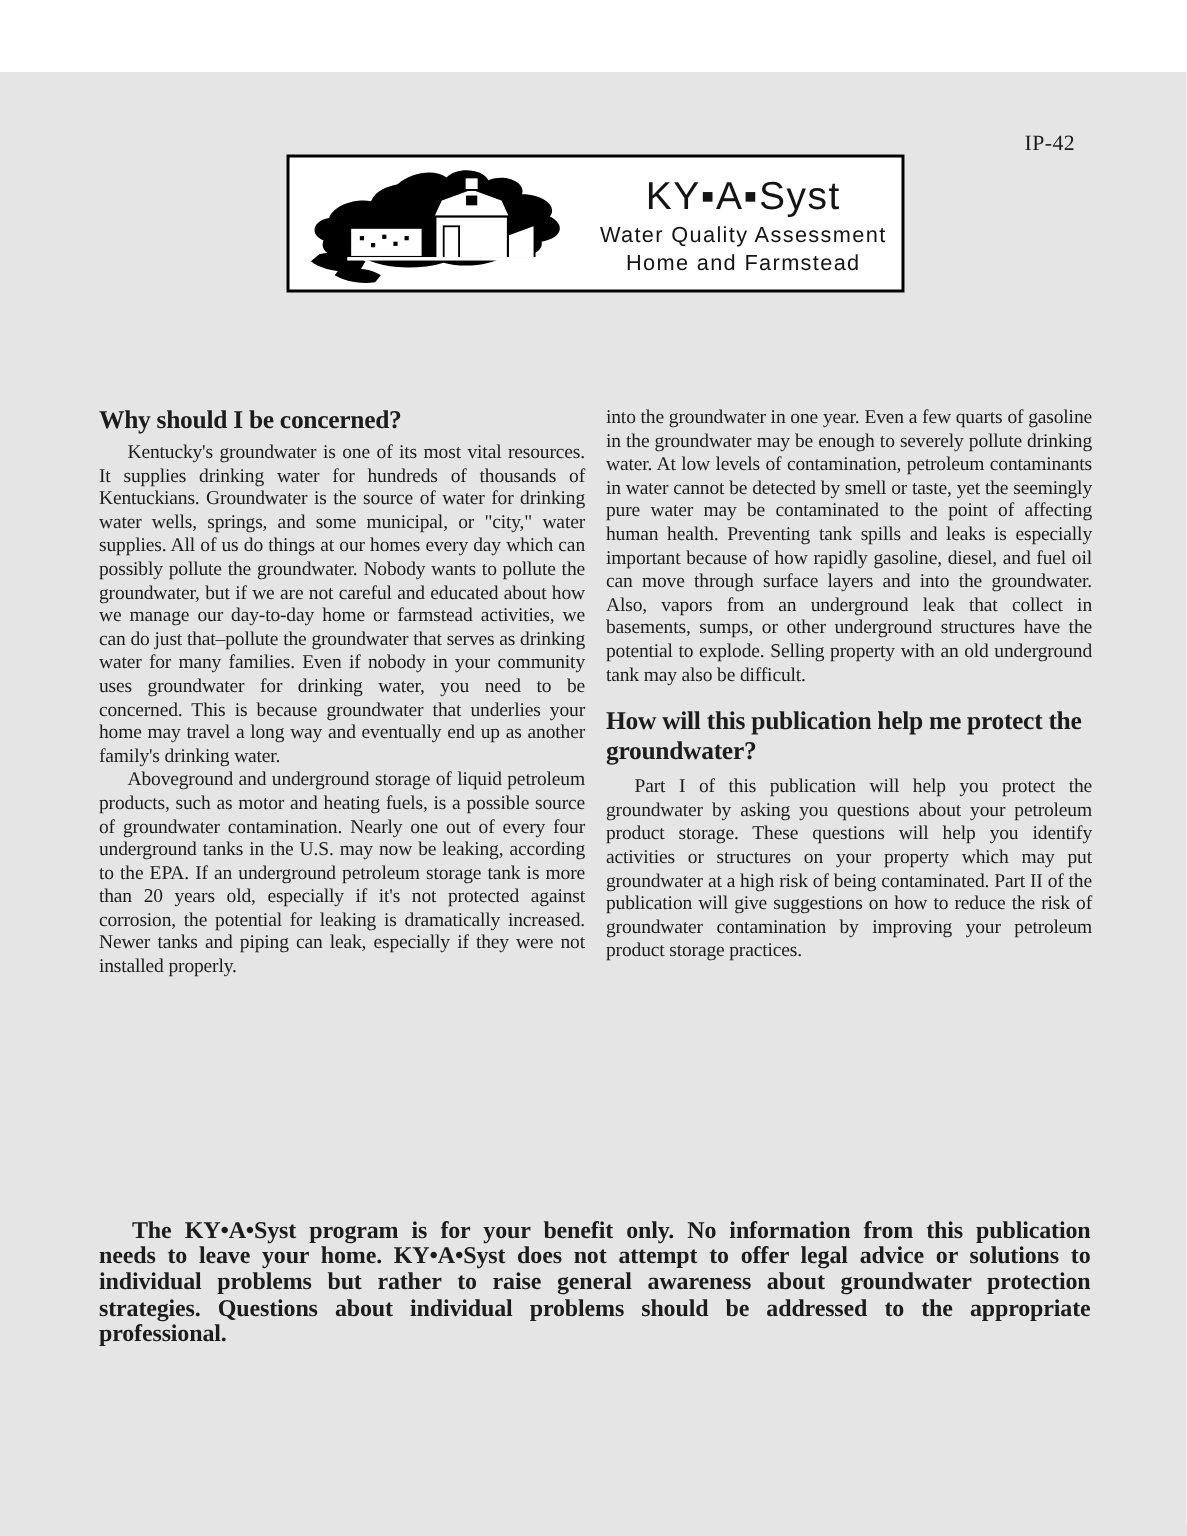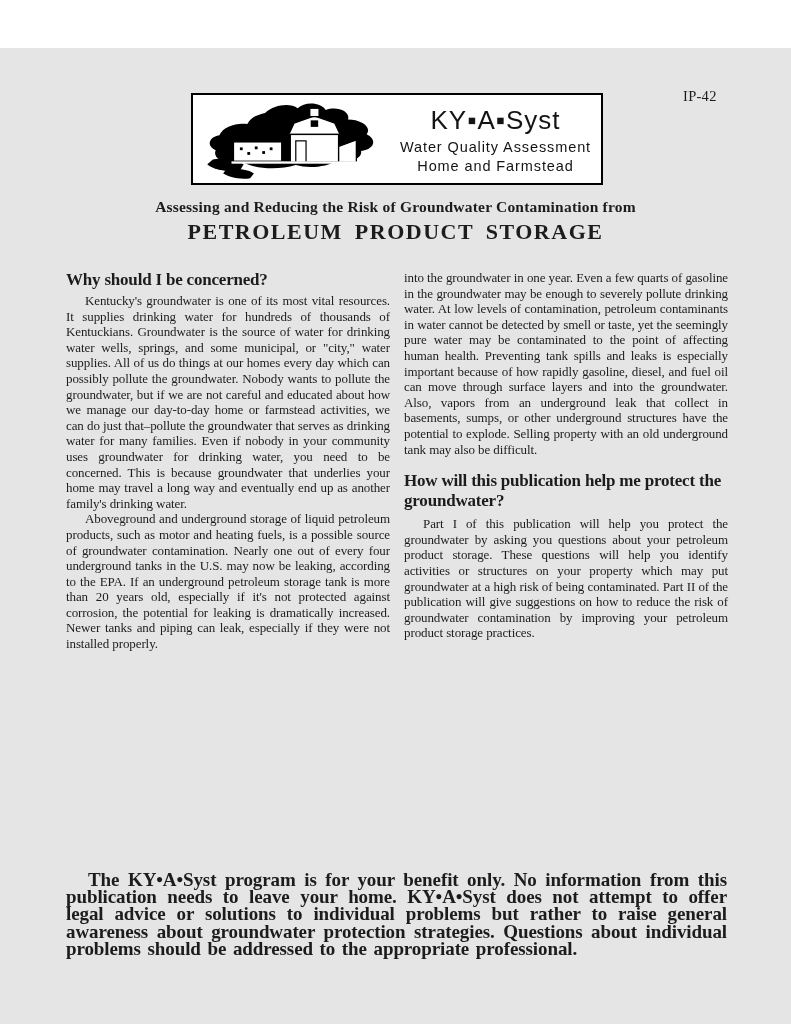--- a/index.html
+++ b/index.html
@@ -1,43 +1,43 @@
 <!DOCTYPE html>
 <html lang="en"><head>
 <meta charset="utf-8">
 <style>
   html,body{margin:0;padding:0;background:#ffffff;}
   .page{position:relative;width:791px;height:1024px;background:#e5e5e5;color:#1c1c1c;
         font-family:"Liberation Serif",serif;overflow:hidden;margin-top:48px;}
 
   .pub-number{position:absolute;top:40px;left:683px;font-size:14.5px;letter-spacing:.3px;}
 
-  .logo-box{position:absolute;top:45px;left:191px;width:412px;height:92px;
+  .logo-box{position:absolute;top:55px;left:191px;width:412px;height:92px;
             border:2.5px solid #000;background:#fff;display:flex;align-items:center;box-sizing:border-box;}
   .logo-art{width:194px;height:82px;flex:0 0 auto;margin-left:3px;}
   .logo-text{flex:1;text-align:center;font-family:"Liberation Sans",sans-serif;color:#141414;}
   .logo-title{font-size:26px;letter-spacing:1px;}
   .logo-sub{font-size:14.5px;letter-spacing:.9px;margin-top:3px;}
 
   .title-block{position:absolute;top:150px;left:63px;width:665px;text-align:center;}
   .title-line1{font-size:15.5px;font-weight:bold;letter-spacing:.2px;}
   .title-line2{font-size:22px;font-weight:bold;letter-spacing:1.5px;word-spacing:5px;margin-top:3px;}
 
   .columns{position:absolute;top:222px;left:66px;width:662px;display:flex;gap:14px;}
   .col{width:324px;text-align:justify;font-size:13px;line-height:15.6px;letter-spacing:-0.1px;
        hyphens:auto;-webkit-hyphens:auto;}
   .section-heading{font-size:17px;line-height:20px;font-weight:bold;margin:0 0 3px 0;
                    text-align:left;letter-spacing:-0.2px;}
   .heading-2{margin-top:14px;margin-bottom:5px;}
   .col p{margin:0;}
   p.indent{text-indent:19px;}
   p.bold{font-weight:bold;word-spacing:1.5px;}
 
-  .footer-note{position:absolute;top:804px;left:66px;width:661px;font-weight:bold;
-               font-size:19px;line-height:17.2px;text-align:justify;text-indent:22px;
+  .footer-note{position:absolute;top:748px;left:66px;width:661px;font-weight:bold;
+               font-size:16px;line-height:17.2px;text-align:justify;text-indent:22px;
                word-spacing:2px;letter-spacing:-0.1px;}
 </style>
 </head>
 <body>
 
 <div class="page">
 
   <div class="pub-number">IP-42</div>
 
   <div class="logo-box">
@@ -61,24 +61,20 @@
       <polygon points="149,52 168,45 168,69 149,69" fill="#fff" stroke="#000" stroke-width="1.4"></polygon>
       <rect x="34" y="68" width="136" height="2.5" fill="#fff"></rect>
     </svg>
     <div class="logo-text">
       <div class="logo-title">KY▪A▪Syst</div>
       <div class="logo-sub">Water Quality Assessment</div>
       <div class="logo-sub">Home and Farmstead</div>
     </div>
   </div>
 
-  <div class="title-block">
-    <div class="title-line1">Assessing and Reducing the Risk of Groundwater Contamination from</div>
-    <div class="title-line2">PETROLEUM PRODUCT STORAGE</div>
-  </div>
 
   <div class="columns">
     <div class="col">
       <h3 class="section-heading">Why should I be concerned?</h3>
       <p class="indent">Kentucky's groundwater is one of its most vital resources. It supplies drinking water for hundreds of thousands of Kentuckians. Groundwater is the source of water for drinking water wells, springs, and some municipal, or "city," water supplies. All of us do things at our homes every day which can possibly pollute the groundwater. Nobody wants to pollute the groundwater, but if we are not careful and educated about how we manage our day-to-day home or farmstead activities, we can do just that–pollute the groundwater that serves as drinking water for many families. Even if nobody in your community uses groundwater for drinking water, you need to be concerned. This is because groundwater that underlies your home may travel a long way and eventually end up as another family's drinking water.</p>
       <p class="indent">Aboveground and underground storage of liquid petroleum products, such as motor and heating fuels, is a possible source of groundwater contamination. Nearly one out of every four underground tanks in the U.S. may now be leaking, according to the EPA. If an underground petroleum storage tank is more than 20 years old, especially if it's not protected against corrosion, the potential for leaking is dramatically increased. Newer tanks and piping can leak, especially if they were not installed properly.</p>
     </div>
     <div class="col">
       <p>into the groundwater in one year. Even a few quarts of gasoline in the groundwater may be enough to severely pollute drinking water. At low levels of contamination, petroleum contaminants in water cannot be detected by smell or taste, yet the seemingly pure water may be contaminated to the point of affecting human health. Preventing tank spills and leaks is especially important because of how rapidly gasoline, diesel, and fuel oil can move through surface layers and into the groundwater. Also, vapors from an underground leak that collect in basements, sumps, or other underground structures have the potential to explode. Selling property with an old underground tank may also be difficult.</p>
       <h3 class="section-heading heading-2">How will this publication help me protect the groundwater?</h3>

